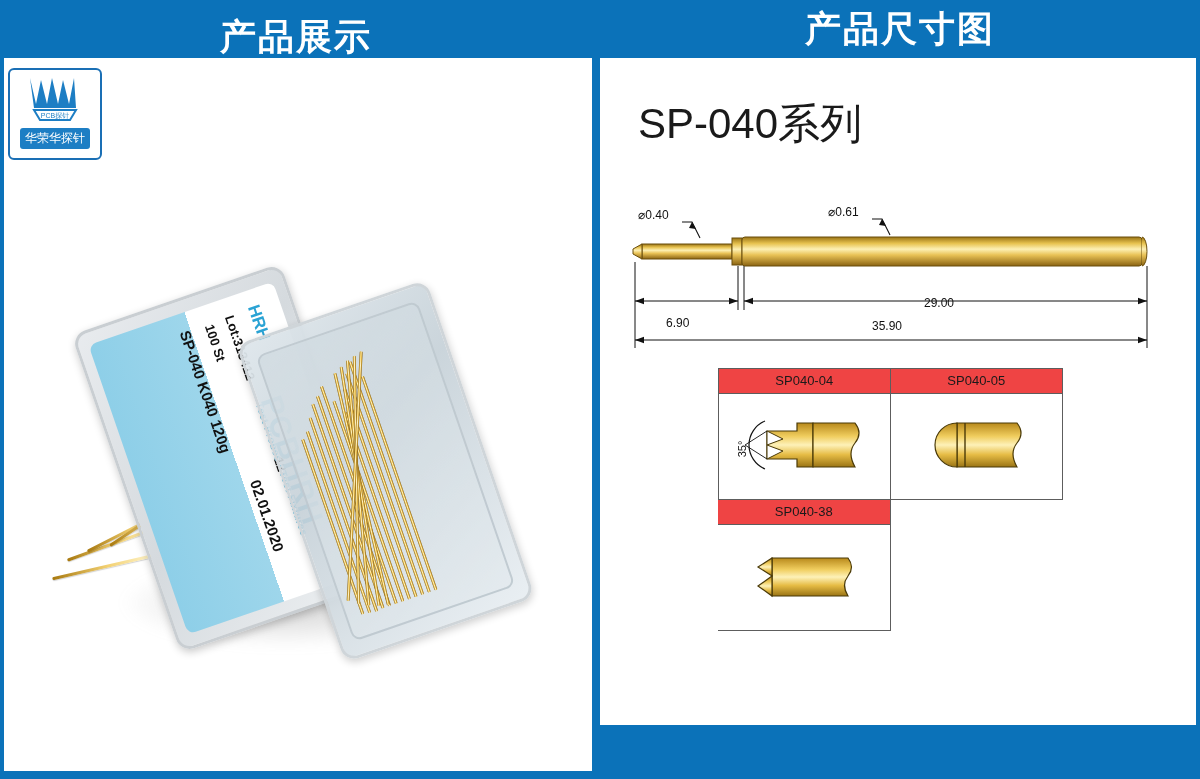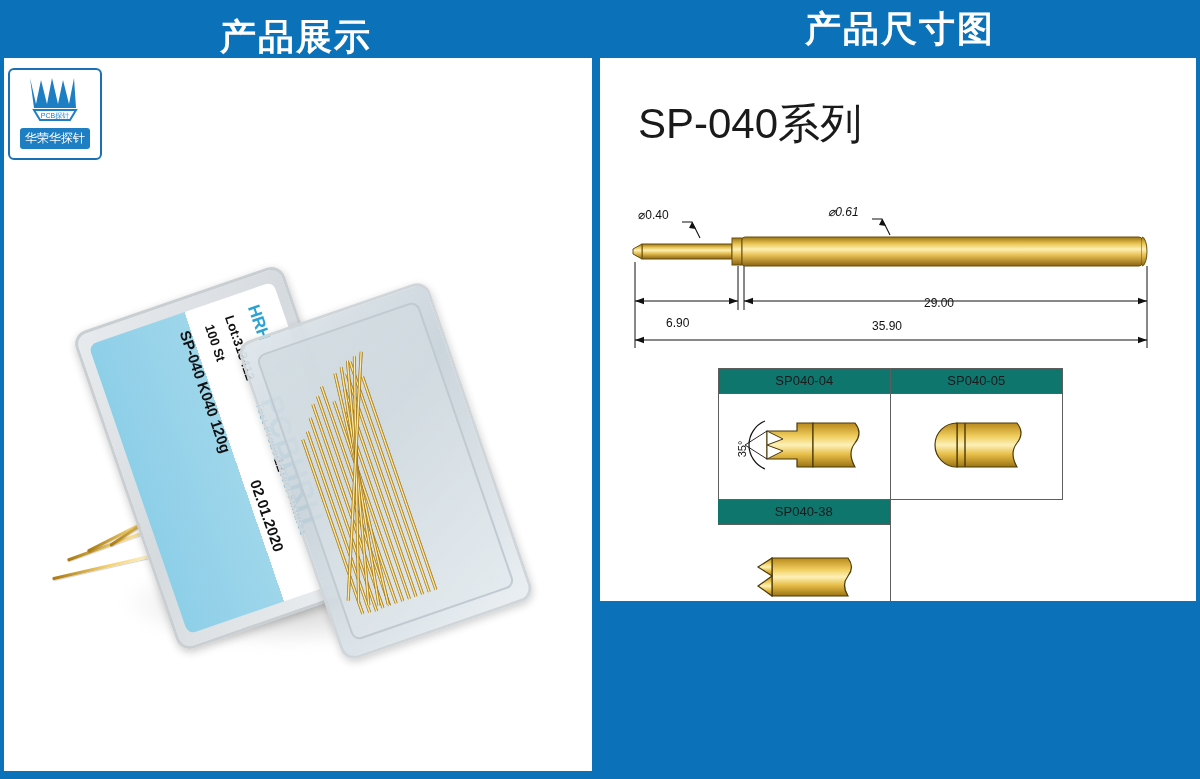--- a/index.html
+++ b/index.html
@@ -15,21 +15,21 @@
   
   .hdr{position:absolute;top:0;height:58px;background:#0b72b9;
        display:flex;align-items:center;justify-content:center;}
   .hdr-left{left:0;width:592px;margin-top:8px;}
   .hdr-right{left:600px;width:600px;}
   .hdr-title{color:#ffffff;font-size:36px;font-weight:700;letter-spacing:2px;line-height:1;}
 
   
   .panel{position:absolute;background:#ffffff;overflow:hidden;}
   .panel-left{left:0;top:58px;width:592px;height:713px;}
-  .panel-right{left:600px;top:58px;width:596px;height:543px;}
+  .panel-right{left:600px;top:58px;width:596px;height:667px;}
 
   
   .logo{position:absolute;left:8px;top:10px;width:94px;height:92px;
         border:2px solid #1a6fb5;border-radius:6px;background:#ffffff;
         display:flex;flex-direction:column;align-items:center;justify-content:flex-start;
         padding-top:4px;box-sizing:border-box;}
   .logo-mark{width:62px;height:52px;position:relative;}
   .logo-txt{margin-top:2px;background:#1d7ec4;color:#fff;font-size:12px;
             padding:2px 5px;border-radius:3px;letter-spacing:0px;white-space:nowrap;}
 
@@ -73,21 +73,21 @@
   
   .series-title{position:absolute;left:38px;top:38px;font-size:42px;color:#1a1a1a;font-weight:400;}
   .drawing{position:absolute;left:20px;top:130px;width:560px;height:210px;}
   .dim-txt{position:absolute;font-size:12px;color:#111;font-family:"Liberation Sans",sans-serif;}
 
   
   .tbl{position:absolute;left:118px;top:310px;width:345px;}
   .trow{display:flex;}
   .tcell{width:172.5px;box-sizing:border-box;border:1px solid #5d5d5d;border-top:none;border-left:none;}
   .tcell.first{border-left:1px solid #5d5d5d;}
-  .tcell .th{background:#0f766e;border-bottom:1px solid #5d5d5d;
+  .tcell .th{background:#ef4444;border-bottom:1px solid #5d5d5d;
       text-align:center;font-size:13px;color:#1a1a1a;padding:4px 0 5px;font-weight:400;}
   .tcell .tb{height:105px;background:#fff;position:relative;}
   .trow.firstrow .tcell{border-top:1px solid #5d5d5d;}
   .tcell.blank{border:none;background:transparent;}
 
   .tipwrap{position:absolute;left:14px;top:50%;transform:translateY(-50%);}
 
   
   .vdiv{position:absolute;left:592px;top:0;width:8px;height:779px;background:#0b72b9;}
   .bottombar{position:absolute;left:0;bottom:0;width:1200px;height:8px;background:#0b72b9;}
@@ -210,21 +210,21 @@
         <line x1="124" y1="113" x2="527" y2="113" stroke="#111" stroke-width="1"></line>
         <path d="M124 113 l9 -3.2 v6.4 z" fill="#111"></path>
         <path d="M527 113 l-9 -3.2 v6.4 z" fill="#111"></path>
 
         <line x1="15" y1="152" x2="527" y2="152" stroke="#111" stroke-width="1"></line>
         <path d="M15 152 l9 -3.2 v6.4 z" fill="#111"></path>
         <path d="M527 152 l-9 -3.2 v6.4 z" fill="#111"></path>
       </svg>
 
       <span class="dim-txt" style="left:18px;top:20px;text-align:center;">⌀0.40</span>
-      <span class="dim-txt" style="left:208px;top:17px;font-style:italic;">⌀0.61</span>
+      <span class="dim-txt" style="left:208px;top:17px;">⌀0.61</span>
       <span class="dim-txt" style="left:46px;top:92px;margin-top:36px;">6.90</span>
       <span class="dim-txt" style="left:304px;top:108px;">29.00</span>
       <span class="dim-txt" style="left:252px;top:131px;">35.90</span>
     </div>
 
     <div class="tbl">
 
       <div class="trow firstrow">
         <div class="tcell first">
           <div class="th">SP040-04</div>

